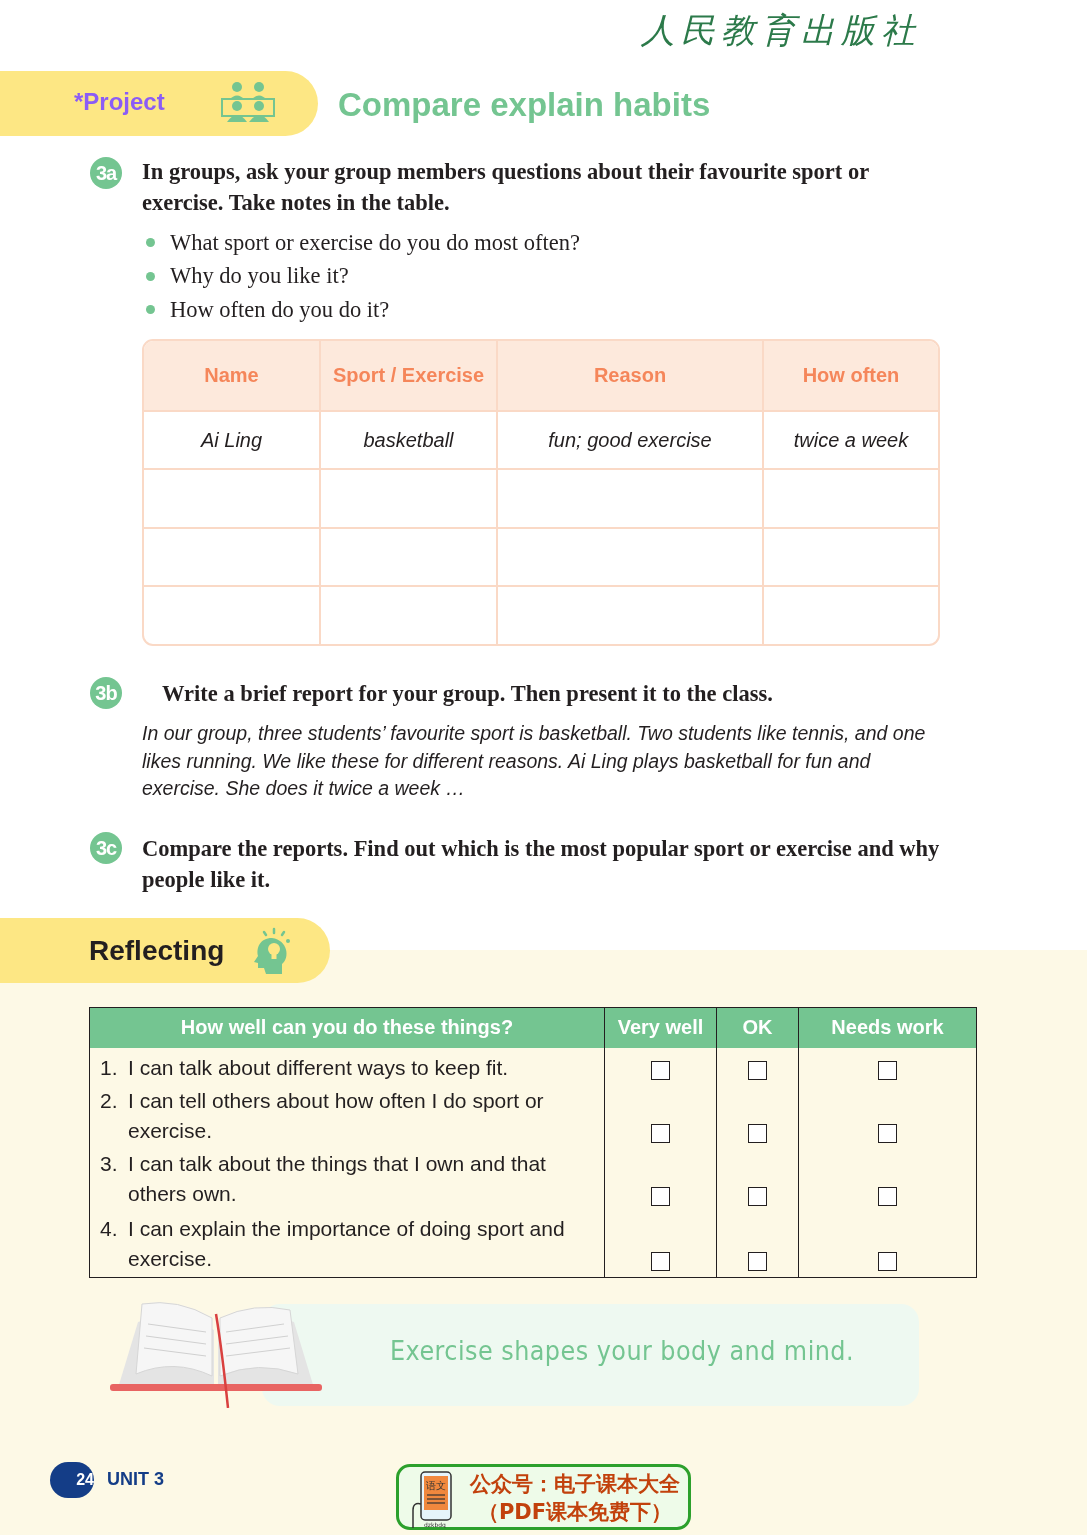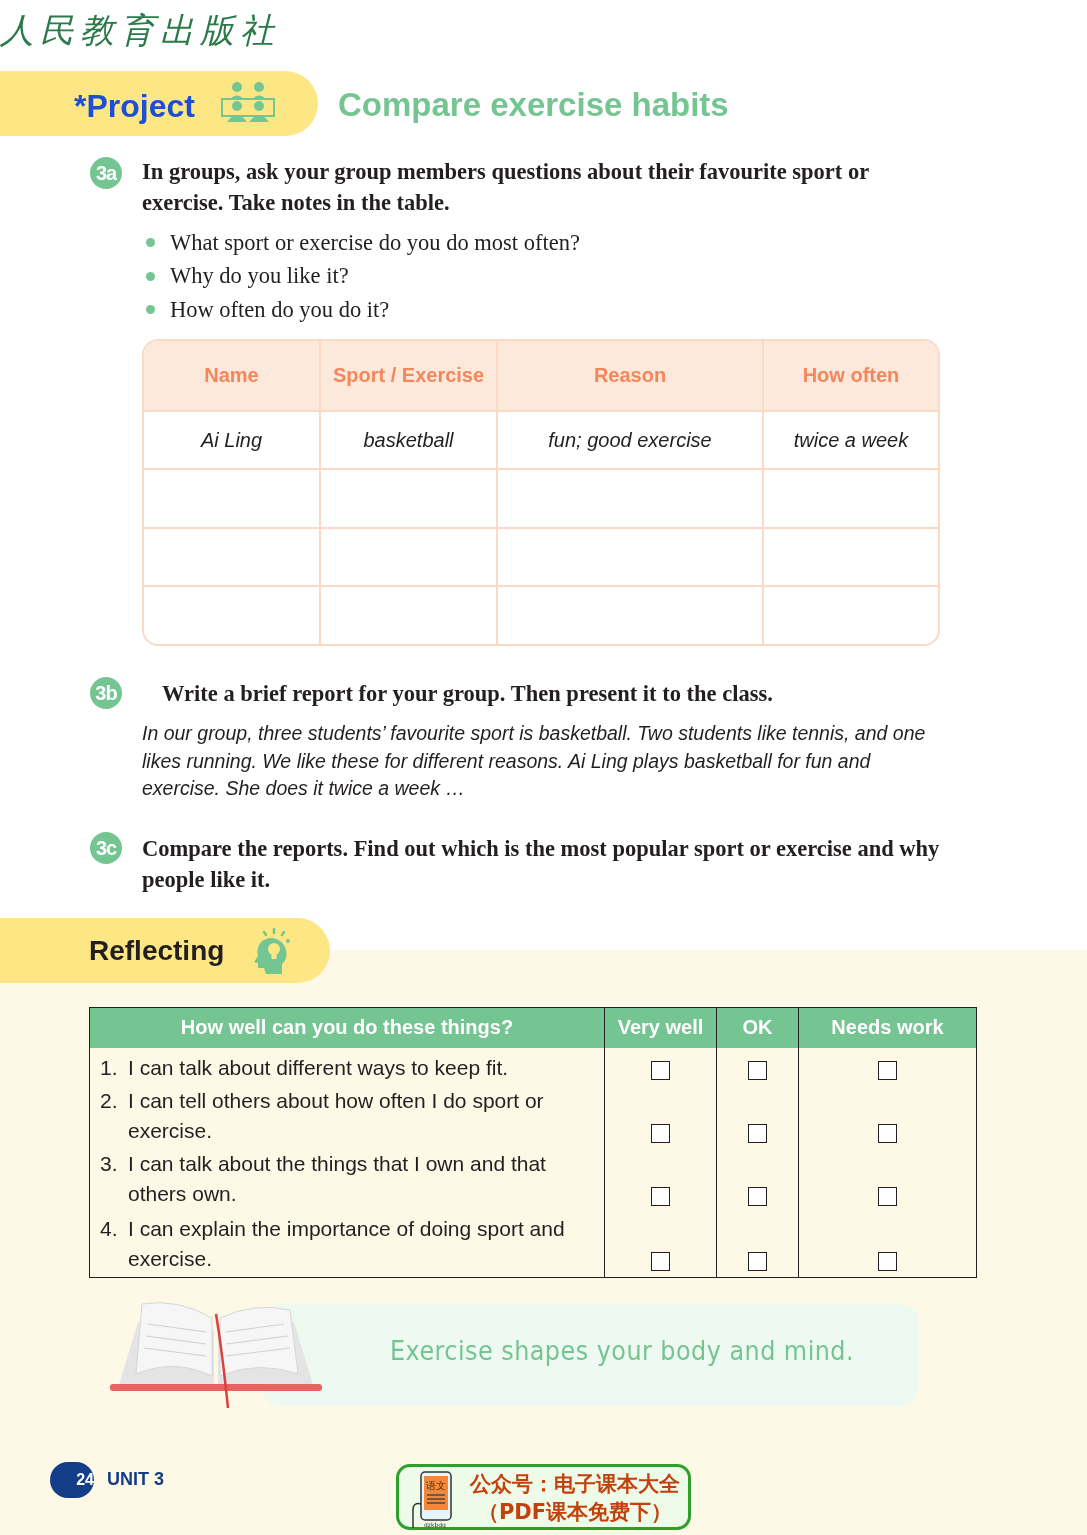--- a/index.html
+++ b/index.html
@@ -9,33 +9,33 @@
     background: #ffffff;
     font-family: "Liberation Serif", serif;
     color: #231f20;
     overflow: hidden;
   }
   .cream-bg {
     position: absolute; left: 0; top: 950px; width: 1087px; height: 585px;
     background: #fdf9e6;
   }
   .publisher {
-    position: absolute; top: 8px; left: 0; width: 921px; text-align: left;
+    position: absolute; top: 8px; left: 0; width: 921px; text-align: right;
     font-family: Liberation Serif, serif; font-style: italic;
     font-size: 34px; color: #2c7a4a; letter-spacing: 6px;
   }
   
   .project-banner {
     position: absolute; left: 0; top: 71px; width: 318px; height: 65px;
     background: #fde784; border-radius: 0 33px 33px 0;
   }
   .project-label {
     position: absolute; left: 74px; top: 88px;
     font-family: "Liberation Sans", sans-serif; font-weight: bold;
-    font-size: 32px; color: #1d4ed8;
+    font-size: 24px; color: #8b5cf6;
   }
   .project-icon { position: absolute; left: 218px; top: 80px; width: 60px; height: 46px; }
   .project-title {
     position: absolute; left: 338px; top: 86px;
     font-family: "Liberation Sans", sans-serif; font-weight: bold;
     font-size: 33px; color: #74c591;
   }
   
   .badge {
     position: absolute; width: 32px; height: 32px; border-radius: 50%;
@@ -53,21 +53,21 @@
     display: flex; align-items: center; height: 33.5px;
     font-family: "Liberation Serif", serif; font-size: 22.5px; color: #231f20;
   }
   .bullet-dot {
     width: 9px; height: 9px; border-radius: 50%; background: #74c591;
     margin-right: 15px; flex: none;
   }
   
   .notes-table {
     position: absolute; left: 142px; top: 339px; width: 798px; height: 307px;
-    border: 2px solid #fad9c6; border-radius: 16px; overflow: hidden; background: #fff;
+    border: 2px solid #fad9c6; border-radius: 11px; overflow: hidden; background: #fff;
   }
   .notes-table table { width: 100%; height: 100%; border-collapse: collapse; table-layout: fixed; }
   .notes-table th {
     background: #fde9dc; color: #f5865a;
     font-family: "Liberation Sans", sans-serif; font-weight: bold; font-size: 20px;
     height: 70px; border-right: 2px solid #fad9c6; border-bottom: 2px solid #fad9c6;
   }
   .notes-table td {
     height: 51px; text-align: center;
     font-family: "Liberation Sans", sans-serif; font-style: italic; font-size: 20px; color: #231f20;
@@ -164,21 +164,21 @@
       <path d="M33 20 q8 -9 16 0 z"></path>
     <circle cx="19" cy="26" r="5"></circle>
       <circle cx="41" cy="26" r="5"></circle>
     <path d="M9 42 q10 -14 20 0 z"></path>
       <path d="M31 42 q10 -14 20 0 z"></path>
   </g>
   <g fill="none" stroke="#74c591" stroke-width="2">
     <rect x="4" y="19" width="52" height="17"></rect>
   </g>
 </svg>
-<div class="project-title">Compare exercise habits</div>
+<div class="project-title">Compare explain habits</div>
 
 <div class="badge" style="left:90px;top:157px;">3a</div>
 <div class="task-text" style="top:156px;">In groups, ask your group members questions about their favourite sport or exercise. Take notes in the table.</div>
 <div class="bullets">
   <div class="bullet-item">
       <span class="bullet-dot"></span>
       <span>What sport or exercise do you do most often?</span>
     </div>
   <div class="bullet-item">
       <span class="bullet-dot"></span>

